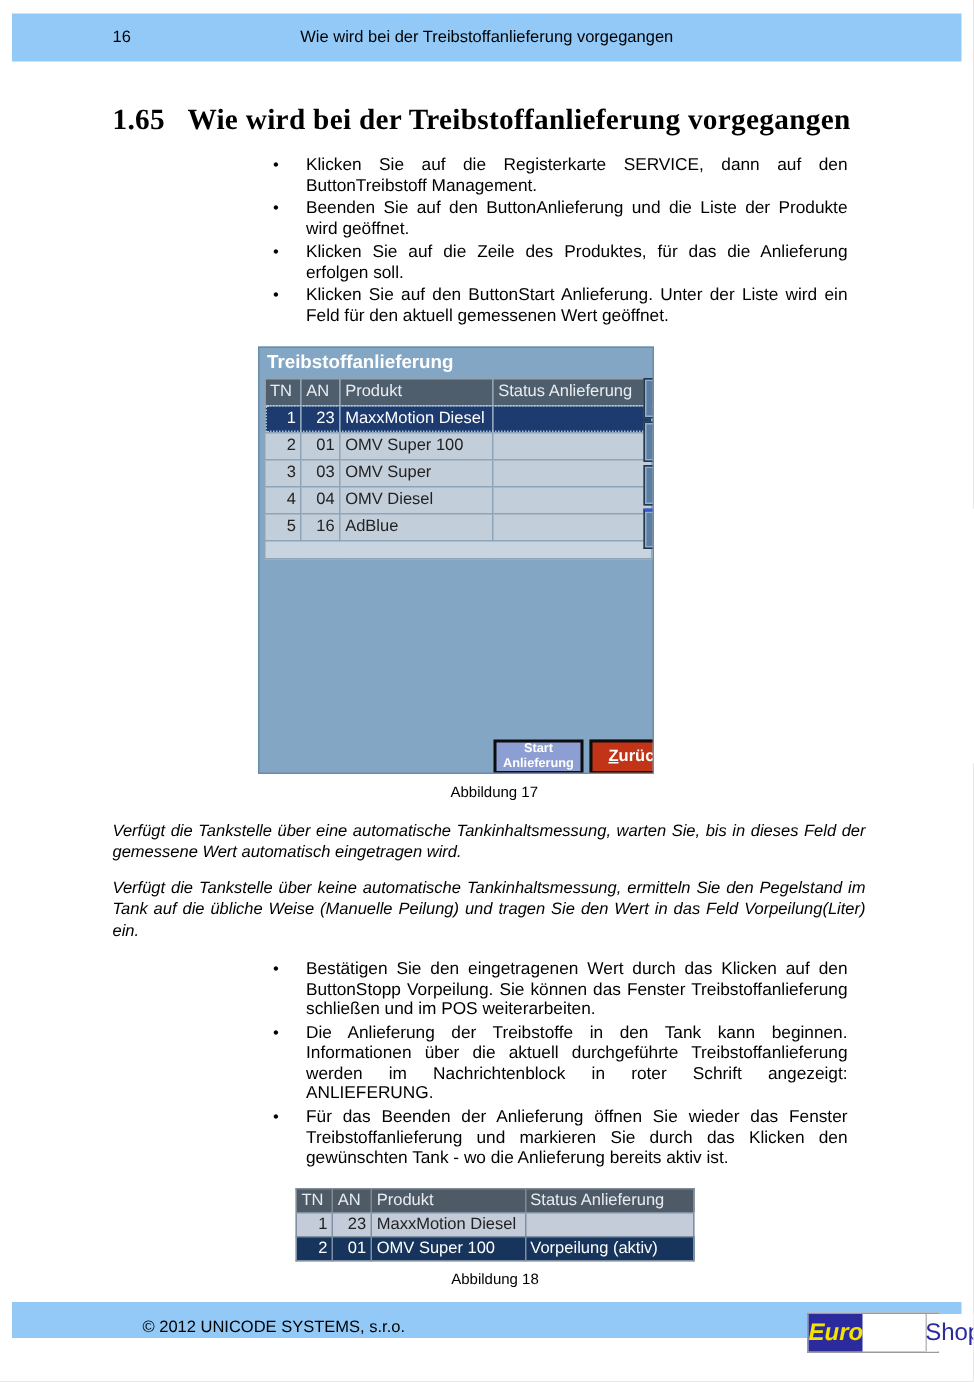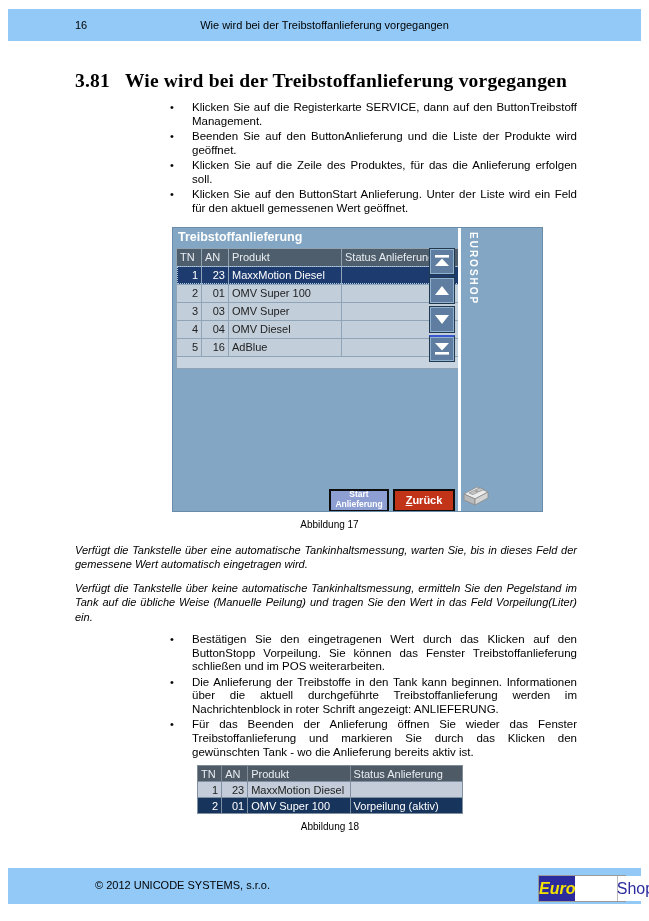--- a/index.html
+++ b/index.html
@@ -2,45 +2,45 @@
 <html><head>
 <meta charset="utf-8">
 <style>
   html,body{margin:0;padding:0;background:#d8d8d8;}
   .page{position:relative;width:649px;height:921px;margin:0 auto;background:#ffffff;
         font-family:"Liberation Sans",sans-serif;color:#000;overflow:hidden;}
 
   
   .band{position:absolute;left:8px;width:633px;background:#92c9f7;}
   .header-band{top:9px;height:32px;}
-  .footer-band{top:868px;height:36px;}
+  .footer-band{top:868px;height:24px;}
   .header-num{position:absolute;left:67px;top:10px;font-size:11px;}
   .header-title{position:absolute;left:0;top:10px;width:100%;text-align:center;font-size:11px;}
   .footer-copy{position:absolute;left:87px;top:11px;font-size:11px;}
 
   
   .logo{position:absolute;right:15px;top:7px;width:88px;height:27px;display:flex;
         border:1px solid #9a9a9a;box-sizing:border-box;background:#fff;gap:42px;}
   .logo-euro{background:#2b2b9e;color:#f4e300;font-weight:bold;font-style:italic;
              font-size:16px;width:52px;display:flex;align-items:center;justify-content:center;}
   .logo-shop{background:#fff;color:#2b2b9e;font-size:16px;width:34px;display:flex;
              align-items:center;justify-content:center;border-left:1px solid #bbb;}
 
   
   .content{position:absolute;left:75px;top:70px;width:502px;}
   h1.section{margin:0 0 9px 0;font-family:"Liberation Serif",serif;font-size:19.5px;
              font-weight:bold;display:flex;gap:15px;letter-spacing:.2px;}
-  ul.steps{margin:0;padding:0 0 0 117px;list-style:none;font-size:11.5px;line-height:1.18;
+  ul.steps{margin:12px;padding:0 0 0 117px;list-style:none;font-size:11.5px;line-height:1.18;
            text-align:justify;}
   ul.steps li{position:relative;margin-bottom:2px;}
   ul.steps li::before{content:"•";position:absolute;left:-22px;font-size:11px;}
 
   
   .fig1wrap{margin:11px 0 0 97px;width:315px;}
-  .shot1{position:relative;width:371px;height:285px;background:#83a6c4;
+  .shot1{position:relative;width:264px;height:285px;background:#83a6c4;
          border:1px solid #6a8cab;box-sizing:border-box;overflow:hidden;}
   .shot1-title{position:absolute;left:5px;top:2px;color:#fff;font-weight:bold;font-size:12.5px;}
   .ui-table{position:absolute;left:3px;top:20px;border-collapse:collapse;font-size:11px;
             background:#c3cedb;}
   .ui-table th{background:#4e5e6c;color:#e9edf2;font-weight:normal;text-align:left;
                padding:1px 3px;height:15px;border:1px solid #91a2b0;
                border-bottom:1px dotted #d7dee6;font-size:11px;}
   .ui-table td{border:1px solid #8fa4b6;padding:0 3px;height:17px;color:#222;}
   .ui-table td.num{text-align:right;}
   .ui-table tr.selected td{background:#1d3b6e;color:#fff;}
@@ -96,21 +96,21 @@
 <div class="page">
 
   <div class="band header-band">
     <span class="header-num">16</span>
     <span class="header-title">Wie wird bei der Treibstoffanlieferung vorgegangen</span>
   </div>
 
   <div class="content">
 
     <h1 class="section">
-      <span>3.81</span>
+      <span>1.65</span>
       <span>Wie wird bei der Treibstoffanlieferung vorgegangen</span>
     </h1>
 
     <ul class="steps">
       <li>Klicken Sie auf die Registerkarte SERVICE, dann auf den ButtonTreibstoff Management.</li>
       <li>Beenden Sie auf den ButtonAnlieferung und die Liste der Produkte wird geöffnet.</li>
       <li>Klicken Sie auf die Zeile des Produktes, für das die Anlieferung erfolgen soll.</li>
       <li>Klicken Sie auf den ButtonStart Anlieferung. Unter der Liste wird ein Feld für den aktuell gemessenen Wert geöffnet.</li>
     </ul>
 

